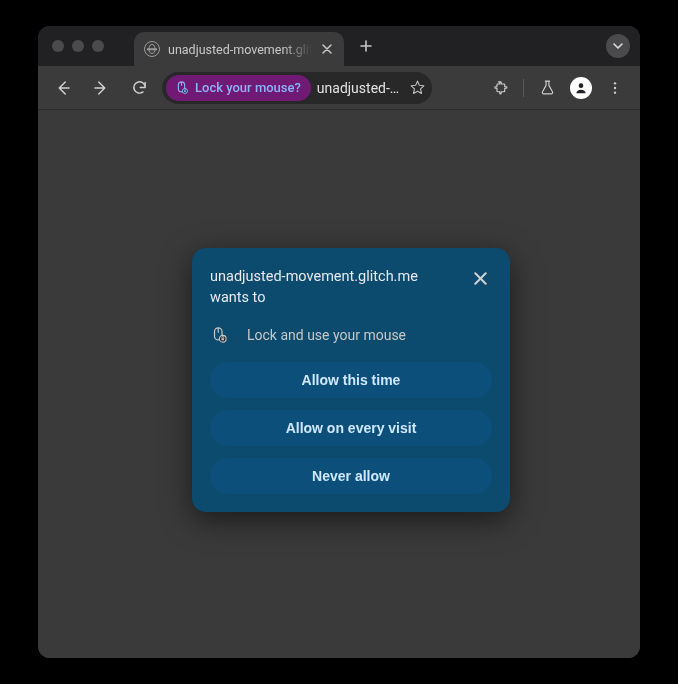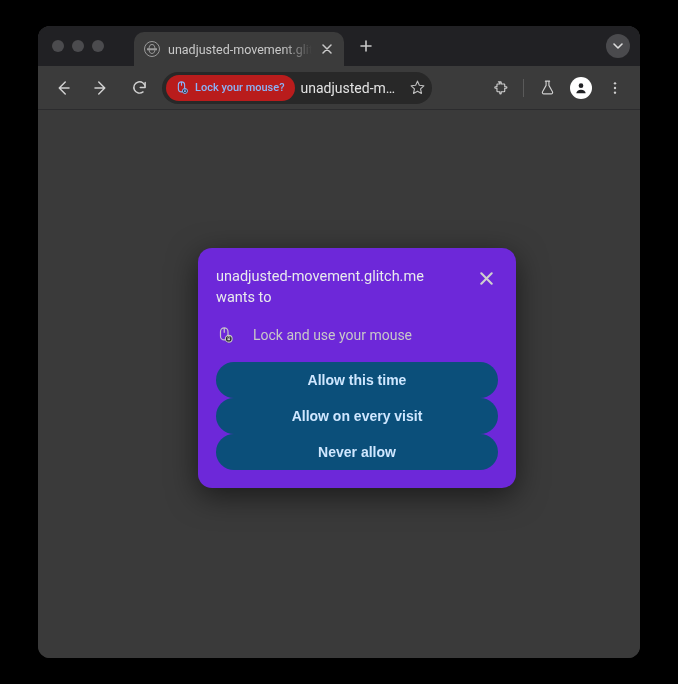--- a/index.html
+++ b/index.html
@@ -106,58 +106,58 @@
       width: 270px;
       height: 32px;
       background: #282828;
       border-radius: 16px;
       display:flex; align-items:center;
       padding: 0 6px 0 4px;
       gap: 6px;
       color:#e8e8e8;
     }
     .chip {
-      background:#b91c1c;
+      background:#701a75;
       border-radius: 14px;
       height: 26px;
       display:flex;align-items:center;
       gap:6px; padding: 0 10px 0 8px;
-      color:#8ab4f8; font-size:11px; font-weight:500;
+      color:#8ab4f8; font-size:13px; font-weight:500;
       cursor:pointer;
     }
     .chip svg { flex-shrink:0; }
     .url { font-size:14px; color:#e3e3e3; overflow:hidden; white-space:nowrap; text-overflow:ellipsis; flex:1; }
     .star { color:#bdbdbd; cursor:pointer; }
     .toolbar-right { margin-left:auto; display:flex; align-items:center; gap:4px; }
     .avatar {
       width:22px;height:22px;border-radius:50%;background:#fff;
       display:flex;align-items:center;justify-content:center;
     }
     .divider { width:1px;height:18px;background:#5a5a5a; margin:0 4px; }
 
     .viewport {
       position:absolute; left:0; right:0; top:84px; bottom:0;
       background: #3a3a3a;
     }
 
     .dialog {
       position:absolute;
-      left: 160px; top: 222px;
+      left: 154px; top: 222px;
       width: 318px;
-      background: #6d28d9;
+      background: #0c4a6e;
       border-radius: 14px;
       box-shadow: 0 8px 30px rgba(0,0,0,.55);
       padding: 18px 18px 18px 18px;
       color:#e8eaed;
     }
     .dlg-head { display:flex; align-items:flex-start; gap:10px; }
     .dlg-title { font-size:14.5px; line-height:1.45; flex:1; }
     .dlg-close { width:24px;height:24px;display:flex;align-items:center;justify-content:center;color:#cfcfcf;cursor:pointer;border-radius:4px; }
     .dlg-row { display:flex;align-items:center; gap:19px; margin-top:18px; color:#c8c8c8; font-size:14px; }
-    .dlg-buttons { display:flex;flex-direction:column; margin-top:18px; }
+    .dlg-buttons { display:flex;flex-direction:column; gap:12px; margin-top:18px; }
     .btn {
       height:36px; border-radius:18px; background:#0b4f7a;
       color:#cfe7ff; font-size:14px; font-weight:600;
       display:flex;align-items:center;justify-content:center;
       cursor:pointer; border:none;
     }
     svg { display:block; }
   </style>
 </head>
 <body>

